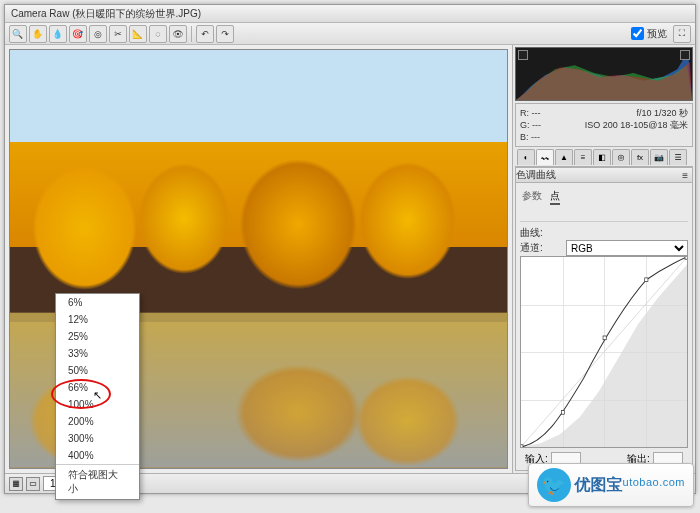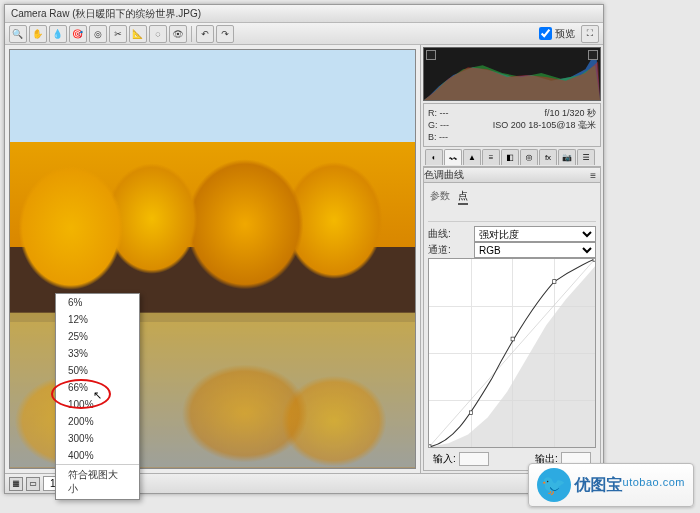--- a/index.html
+++ b/index.html
@@ -1,17 +1,17 @@
 <!DOCTYPE html>
 <html><head>
 <meta charset="utf-8">
 <style>
 * { box-sizing: border-box; margin: 0; padding: 0; font-family: "Microsoft YaHei", Arial, sans-serif; }
 body { background: #e8e8e8; width: 700px; height: 513px; position: relative; overflow: hidden; }
-.window { position: absolute; left: 4px; top: 4px; width: 600px; height: 490px; background: #ededed; border: 1px solid #9a9a9a; box-shadow: 0 0 4px rgba(0,0,0,.3);}
+.window { position: absolute; left: 4px; top: 4px; width: 692px; height: 490px; background: #ededed; border: 1px solid #9a9a9a; box-shadow: 0 0 4px rgba(0,0,0,.3);}
 .titlebar { height: 18px; background: linear-gradient(#f4f4f4,#dcdcdc); border-bottom:1px solid #b8b8b8; display:flex; align-items:center; padding:0 6px; font-size:10px; color:#333;}
 .toolbar { height: 22px; background: linear-gradient(#f2f2f2,#dedede); border-bottom:1px solid #b8b8b8; display:flex; align-items:center; padding:0 4px; gap:2px;}
 .tool-btn { width:18px; height:18px; background:#e8e8e8; border:1px solid #aaa; border-radius:2px; display:flex; align-items:center; justify-content:center; font-size:9px; color:#333; cursor:pointer;}
 .tool-sep { width:1px; height:16px; background:#b0b0b0; margin:0 2px;}
 .preview-chk { margin-left:auto; display:flex; align-items:center; gap:3px; font-size:10px; color:#333; margin-right:4px;}
 .content { position:absolute; top:40px; left:0; right:0; bottom:20px; display:flex;}
 .left-pane { flex:1; position:relative; padding:4px; overflow:hidden;}
 .preview-img { width:100%; height:100%; border:1px solid #888; position:relative; background:linear-gradient(to bottom,#c4e0f3 0%,#c4e0f3 22%,#e8a000 22%,#d07800 62%,#8a9aa5 62%,#8a9aa5 63%,#d4a840 63%,#bb7a20 100%); overflow:hidden;}
 .trees { position:absolute; top:20%; left:0; right:0; height:45%; background:
  radial-gradient(ellipse 80px 95px at 15% 50%,#f2b400 0%,#e89c00 60%,transparent 65%),
@@ -141,23 +141,20 @@
       </div>
 
       <div class="panel-body">
         <div class="sub-toggle">
           <span>参数</span>
           <span class="active">点</span>
         </div>
 
         <div class="field-row">
           <label>曲线:</label>
-          <select>
-            <option>强对比度</option>
-          </select>
         </div>
         <div class="field-row">
           <label>通道:</label>
           <select>
             <option>RGB</option>
           </select>
         </div>
 
         <div class="curve-box">
           <div class="grid-line" style="left:25%;top:0;bottom:0;width:1px"></div>

